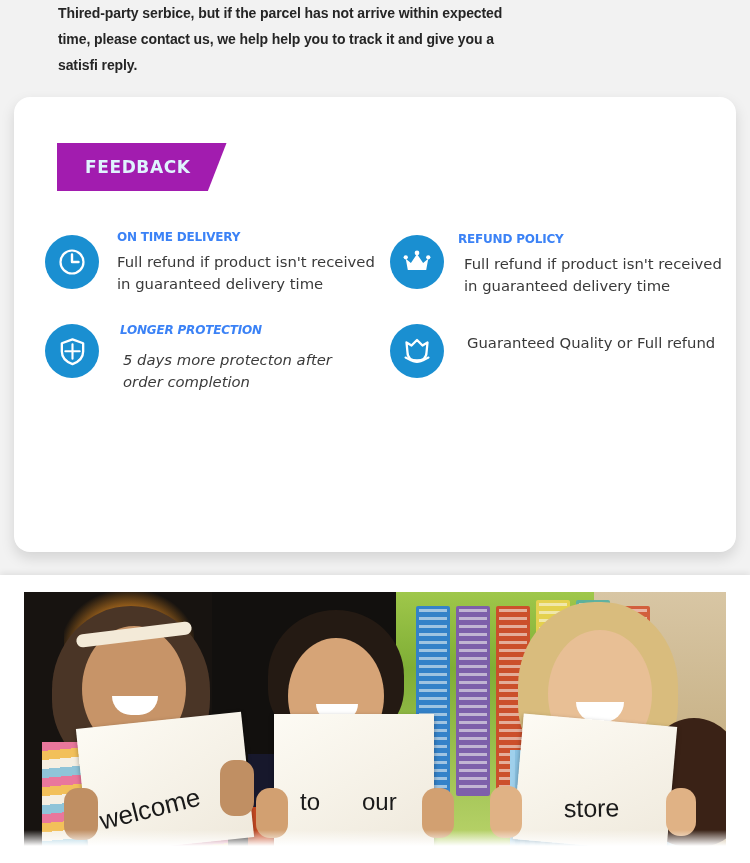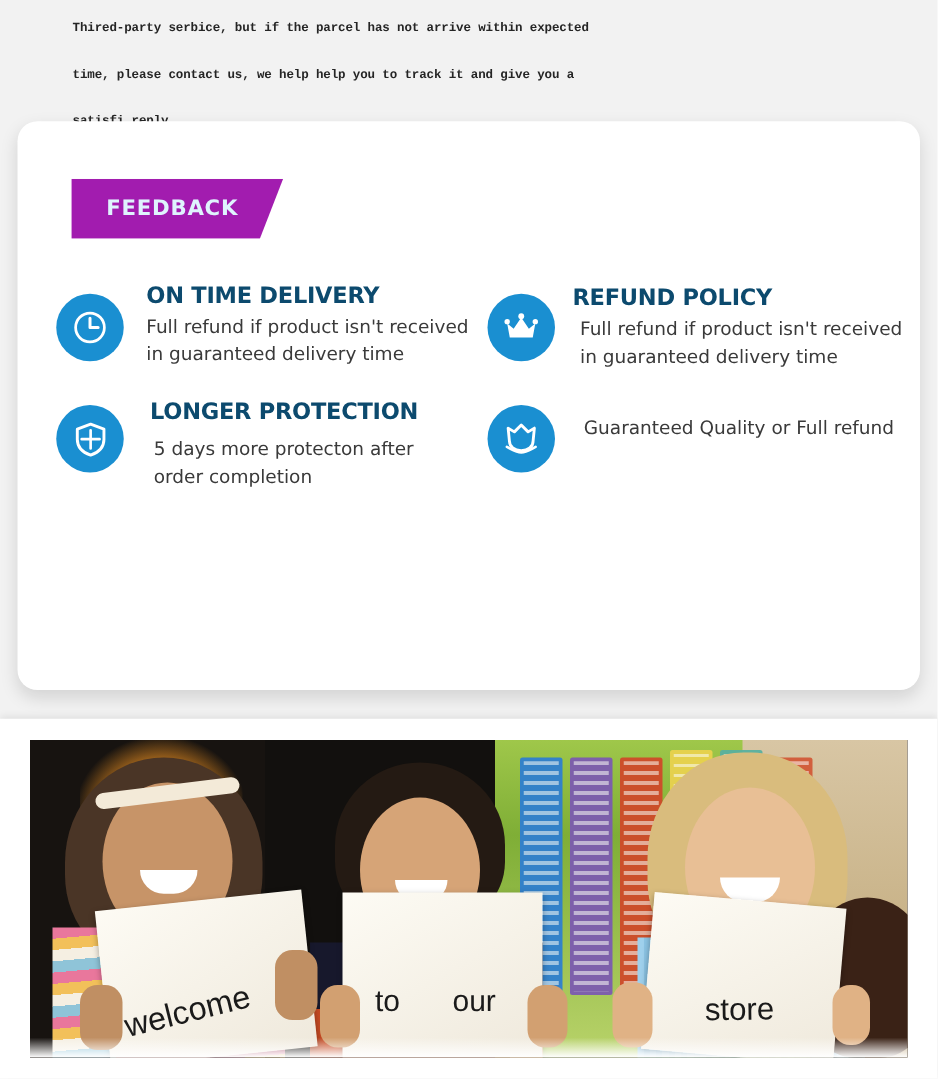--- a/index.html
+++ b/index.html
@@ -17,28 +17,27 @@
   }
 
   
   .intro-block {
     position: absolute;
     left: 58px;
     top: 0px;
     width: 610px;
   }
   .intro-line {
-    font-family: Liberation Mono, monospace;
+    font-family: Liberation Sans, sans-serif;
     font-weight: 700;
-    font-size: 10px;
+    font-size: 14px;
     line-height: 26px;
     color: #252525;
     letter-spacing: -0.1px;
     white-space: nowrap;
-    margin-top: 11px;
   }
 
   
   .feedback-card {
     position: absolute;
     left: 14px;
     top: 97px;
     width: 722px;
     height: 455px;
     background: #ffffff;
@@ -99,39 +98,39 @@
   .feature-item.col-right .feature-icon { margin-left: 4px; }
   .feature-row.row-2 .feature-icon { margin-top: 6px; }
 
   .feature-text {
     padding-left: 18px;
     padding-top: 0px;
   }
   .feature-title {
     font-family: "DejaVu Sans", sans-serif;
     font-weight: 700;
-    font-size: 18px;
-    color: #0c4a6e;
+    font-size: 12px;
+    color: #3b82f6;
     line-height: 24px;
     letter-spacing: -0.2px;
     white-space: nowrap;
   }
   .feature-desc {
     font-family: "DejaVu Sans", sans-serif;
     font-size: 14.8px;
     color: #3a3a3a;
     line-height: 22px;
     margin-top: 2px;
     white-space: pre-line;
   }
 
   
   .feature-item.item-refund .feature-text   { padding-left: 14px; padding-top: 2px; }
   .feature-item.item-refund .feature-desc   { padding-left: 6px; }
-  .feature-item.item-longer .feature-text   { padding-left: 21px; }
+  .feature-item.item-longer .feature-text   { padding-left: 21px; font-style: italic; }
   .feature-item.item-longer .feature-desc   { padding-left: 3px; margin-top: 7px; }
   .feature-item.item-quality .feature-text  { padding-left: 16px; padding-top: 4px; }
   .feature-item.item-quality .feature-desc  { padding-left: 7px; margin-top: 10px; }
 
   
   .photo-strip {
     position: absolute;
     left: 0px;
     top: 575px;
     width: 750px;

